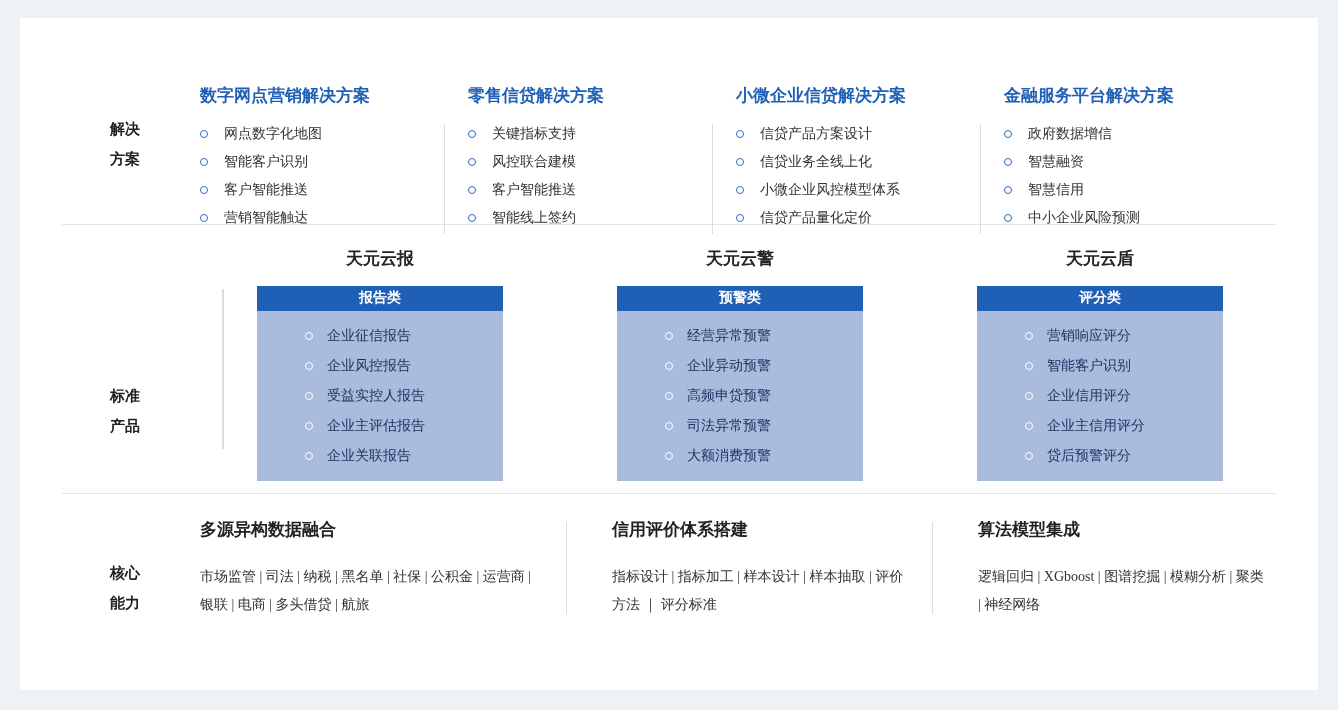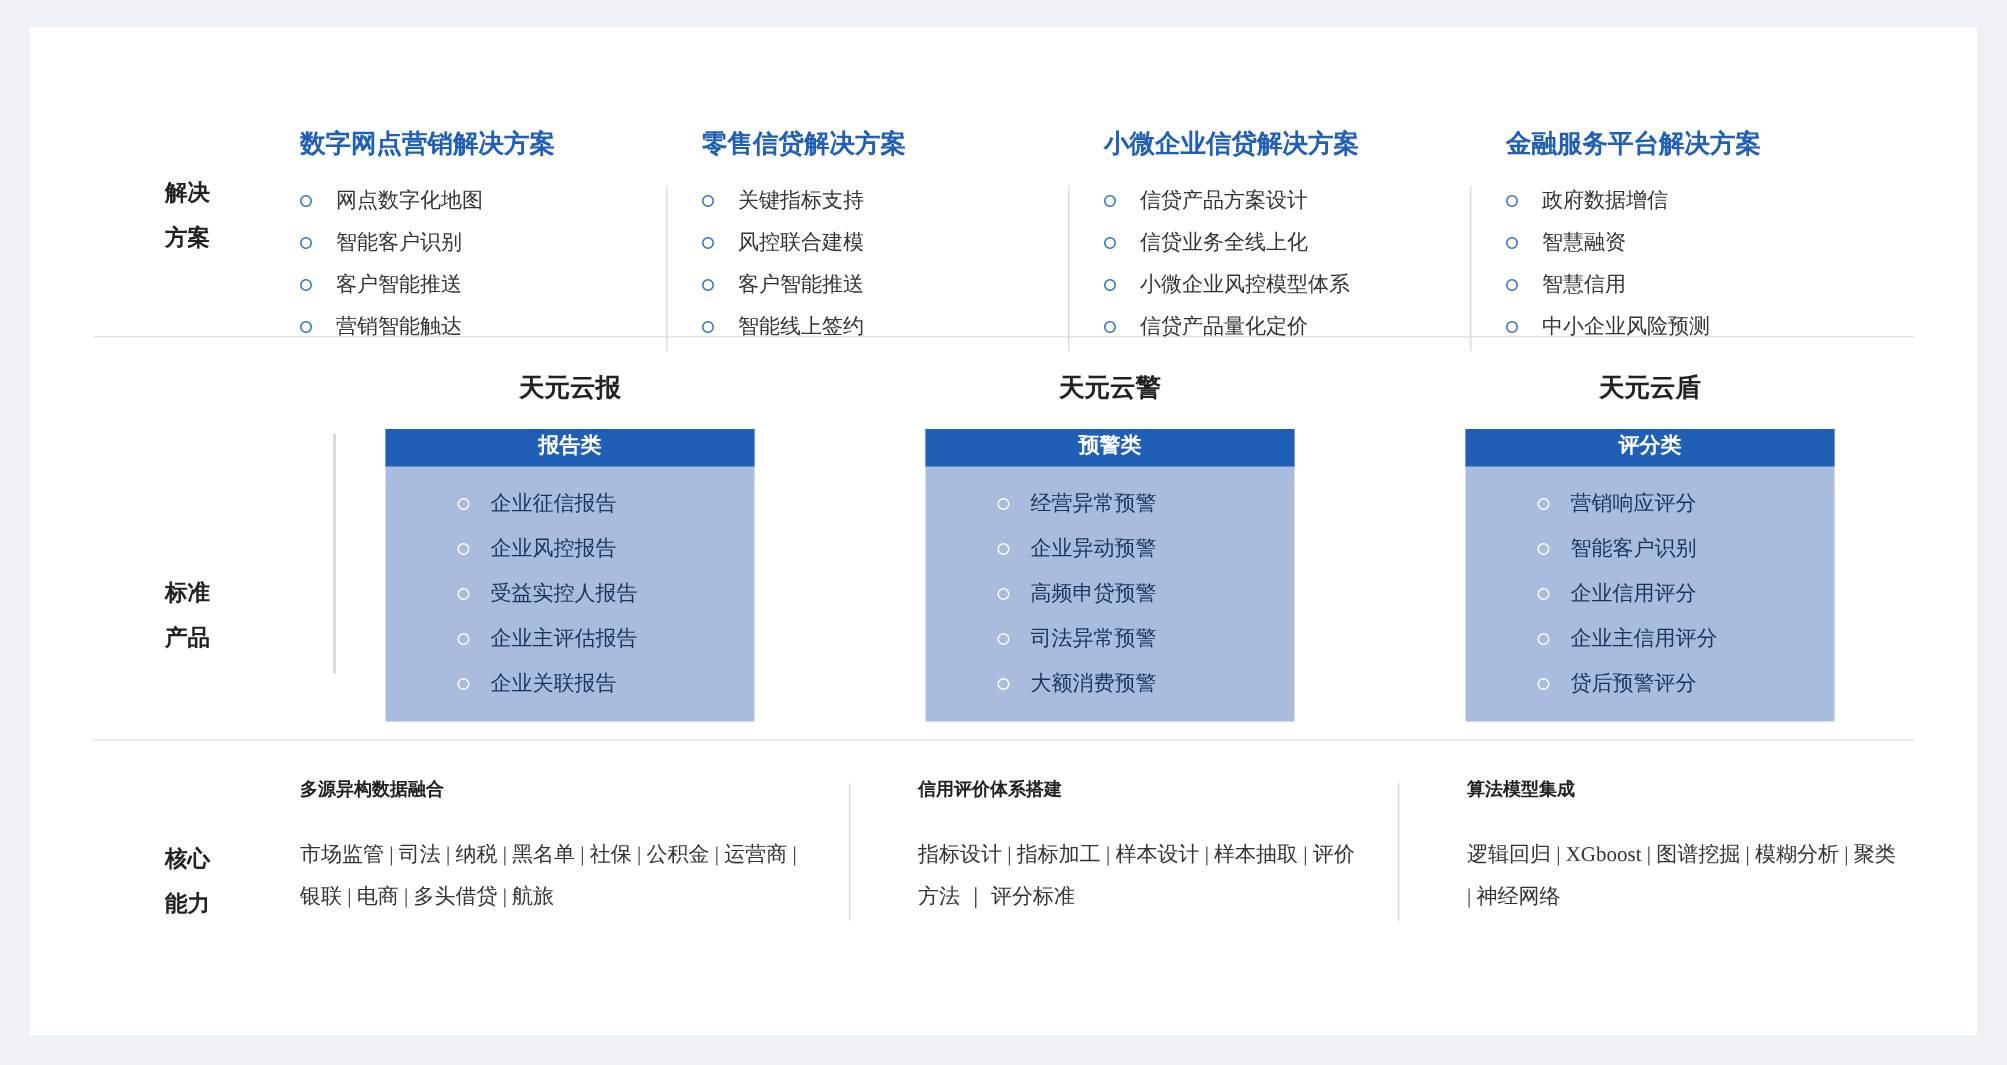--- a/index.html
+++ b/index.html
@@ -182,21 +182,21 @@
   .core-col + .core-col::before {
     content: "";
     position: absolute;
     left: 0px;
     top: 4px;
     width: 1px;
     height: 92px;
     background: #d9dde3;
   }
   .core-title {
-    font-size: 12px;
+    font-size: 17px;
     font-weight: bold;
     color: #222;
     margin-bottom: 22px;
   }
   .core-tags {
     font-size: 14px;
     color: #333;
     line-height: 28px;
     font-family: Liberation Serif, serif;
   }

